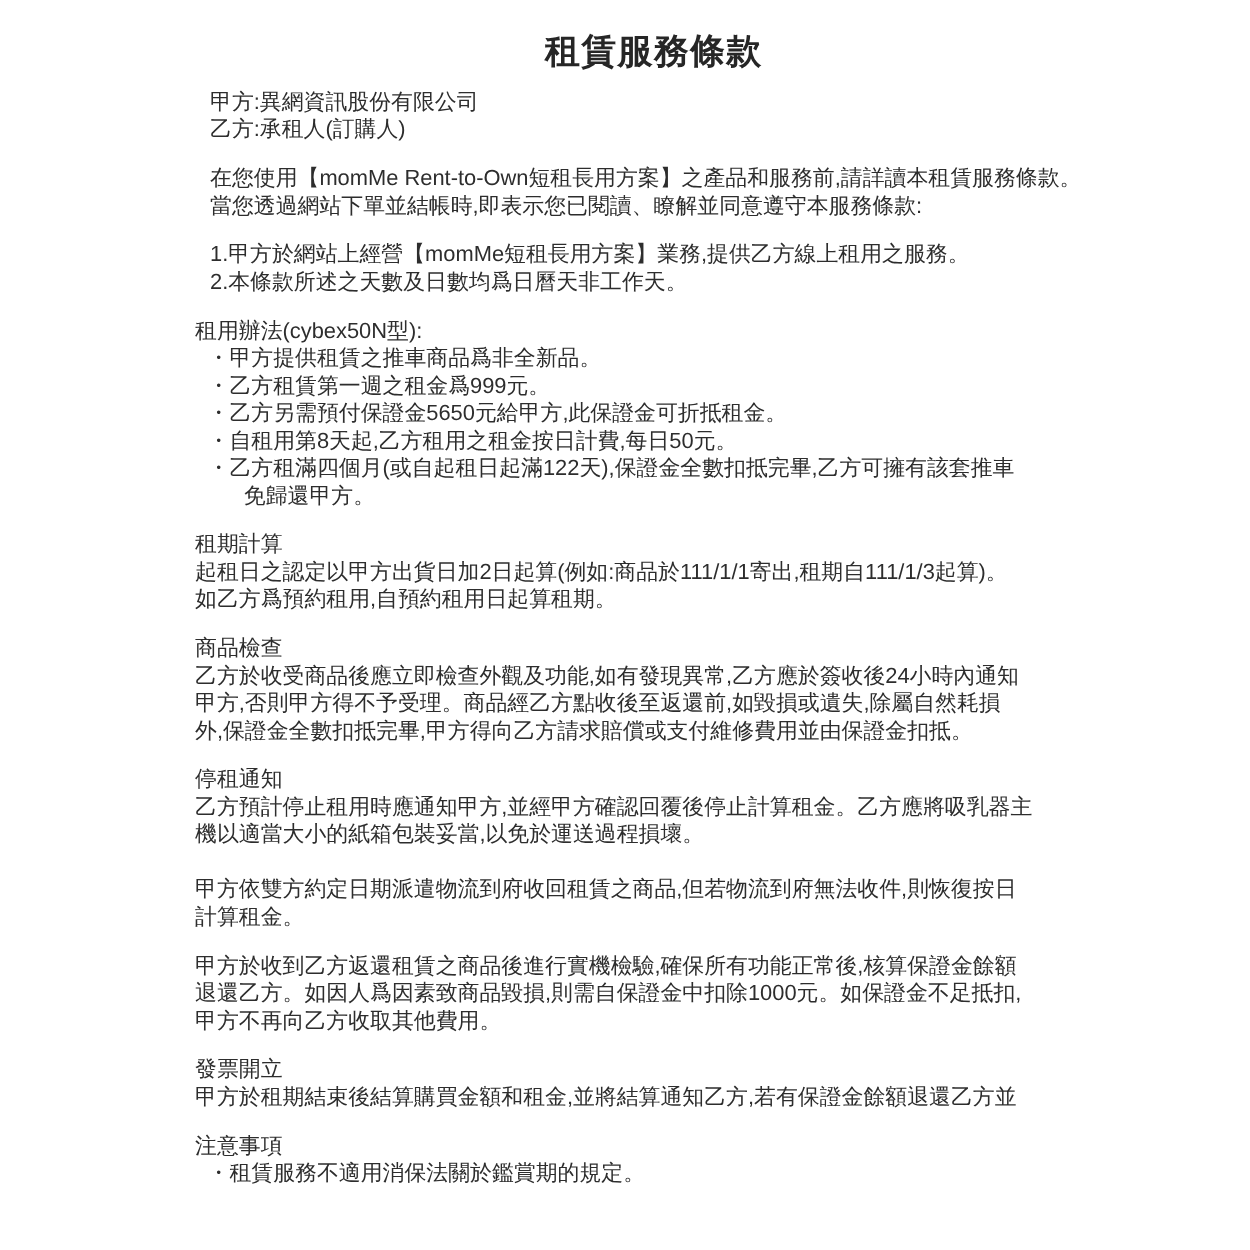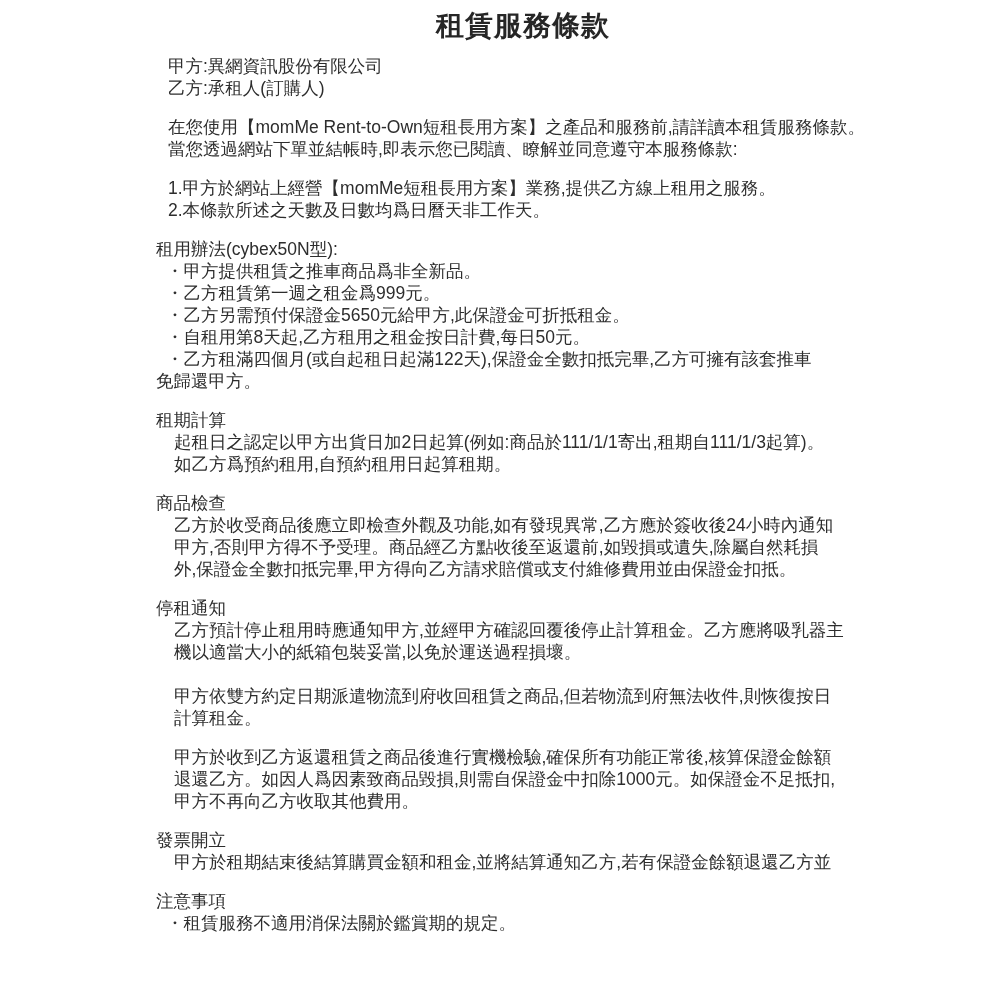--- a/index.html
+++ b/index.html
@@ -8,38 +8,38 @@
   }
   body {
     width: 1000px;
     height: 1000px;
     background: #ffffff;
     color: #2d2d2d;
     font-family: "Liberation Sans", "DejaVu Sans", sans-serif;
     overflow: hidden;
   }
   .doc {
-    padding: 10px 110px 0 156px;
+    padding: 25px 110px 0 156px;
     font-size: 17.5px;
     line-height: 22px;
   }
   .title {
     font-size: 28px;
     font-weight: bold;
     line-height: 32px;
     text-align: center;
     letter-spacing: 1px;
     margin: 0 0 13px 0;
     color: #262626;
   }
   .p0 { margin-left: 12px; }
   .h  { margin-left: 0; }
-  .p1 { margin-left: 18px; }
+  .p1 { }
   .b  { margin-left: 10px; padding-left: 17px; text-indent: -17px; }
-  .c  { }
+  .c  { margin-left: 39px; }
   .gap   { height: 17px; }
   .blank { height: 22px; }
 </style>
 </head>
 <body>
 
 <div class="doc">
   <h1 class="title">租賃服務條款</h1>
   <div>
       <div class="p0">甲方:異網資訊股份有限公司</div>

